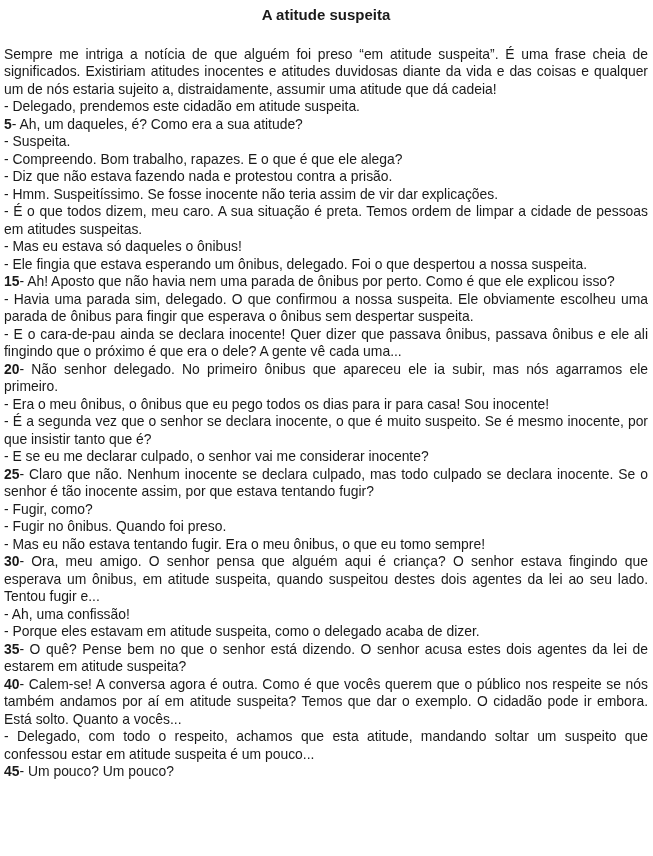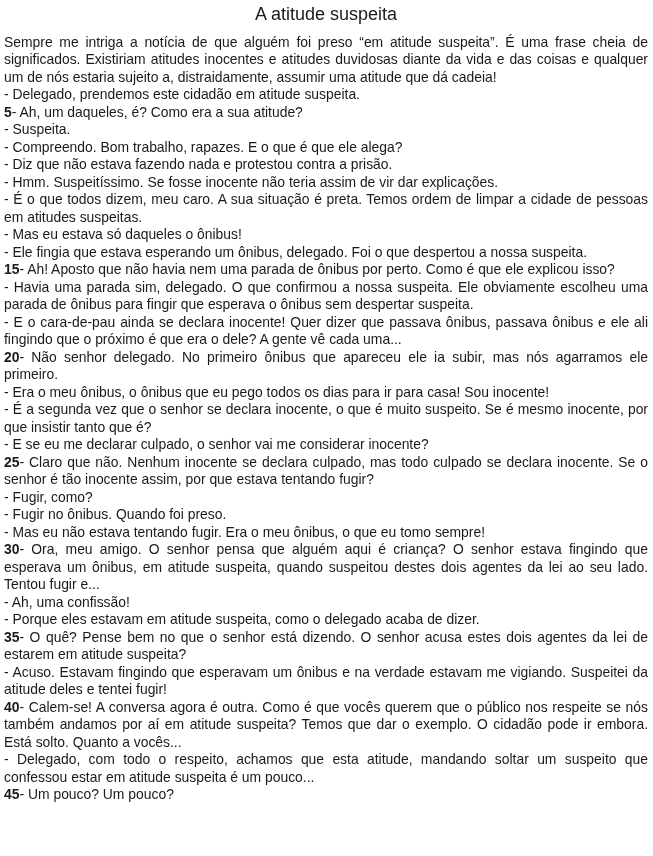--- a/index.html
+++ b/index.html
@@ -7,24 +7,24 @@
     width: 653px;
     box-sizing: border-box;
     padding: 4px 5px 10px 4px;
     font-family: "Liberation Sans", sans-serif;
     font-size: 13.9px;
     line-height: 17.5px;
     color: #1a1a1a;
     background: #ffffff;
   }
   .title {
-    font-size: 18px;
-    font-weight: normal;
+    font-size: 15px;
+    font-weight: bold;
     text-align: center;
-    margin: 2px 0 10px 0;
+    margin: 2px 0 22px 0;
   }
   .line {
     margin: 0;
     text-align: justify;
   }
   .num { font-weight: bold; }
 </style>
 </head>
 <body>
 
@@ -49,18 +49,17 @@
   <p class="line"><b class="num"></b><span>- É a segunda vez que o senhor se declara inocente, o que é muito suspeito. Se é mesmo inocente, por que insistir tanto que é?</span></p>
   <p class="line"><b class="num"></b><span>- E se eu me declarar culpado, o senhor vai me considerar inocente?</span></p>
   <p class="line"><b class="num">25</b><span>- Claro que não. Nenhum inocente se declara culpado, mas todo culpado se declara inocente. Se o senhor é tão inocente assim, por que estava tentando fugir?</span></p>
   <p class="line"><b class="num"></b><span>- Fugir, como?</span></p>
   <p class="line"><b class="num"></b><span>- Fugir no ônibus. Quando foi preso.</span></p>
   <p class="line"><b class="num"></b><span>- Mas eu não estava tentando fugir. Era o meu ônibus, o que eu tomo sempre!</span></p>
   <p class="line"><b class="num">30</b><span>- Ora, meu amigo. O senhor pensa que alguém aqui é criança? O senhor estava fingindo que esperava um ônibus, em atitude suspeita, quando suspeitou destes dois agentes da lei ao seu lado. Tentou fugir e...</span></p>
   <p class="line"><b class="num"></b><span>- Ah, uma confissão!</span></p>
   <p class="line"><b class="num"></b><span>- Porque eles estavam em atitude suspeita, como o delegado acaba de dizer.</span></p>
   <p class="line"><b class="num">35</b><span>- O quê? Pense bem no que o senhor está dizendo. O senhor acusa estes dois agentes da lei de estarem em atitude suspeita?</span></p>
-  <p class="line"><b class="num"></b><span>- Acuso. Estavam fingindo que esperavam um ônibus e na verdade estavam me vigiando. Suspeitei da atitude deles e tentei fugir!</span></p>
   <p class="line"><b class="num">40</b><span>- Calem-se! A conversa agora é outra. Como é que vocês querem que o público nos respeite se nós também andamos por aí em atitude suspeita? Temos que dar o exemplo. O cidadão pode ir embora. Está solto. Quanto a vocês...</span></p>
   <p class="line"><b class="num"></b><span>- Delegado, com todo o respeito, achamos que esta atitude, mandando soltar um suspeito que confessou estar em atitude suspeita é um pouco...</span></p>
   <p class="line"><b class="num">45</b><span>- Um pouco? Um pouco?</span></p>
 
 </div>
 
 </body></html>

